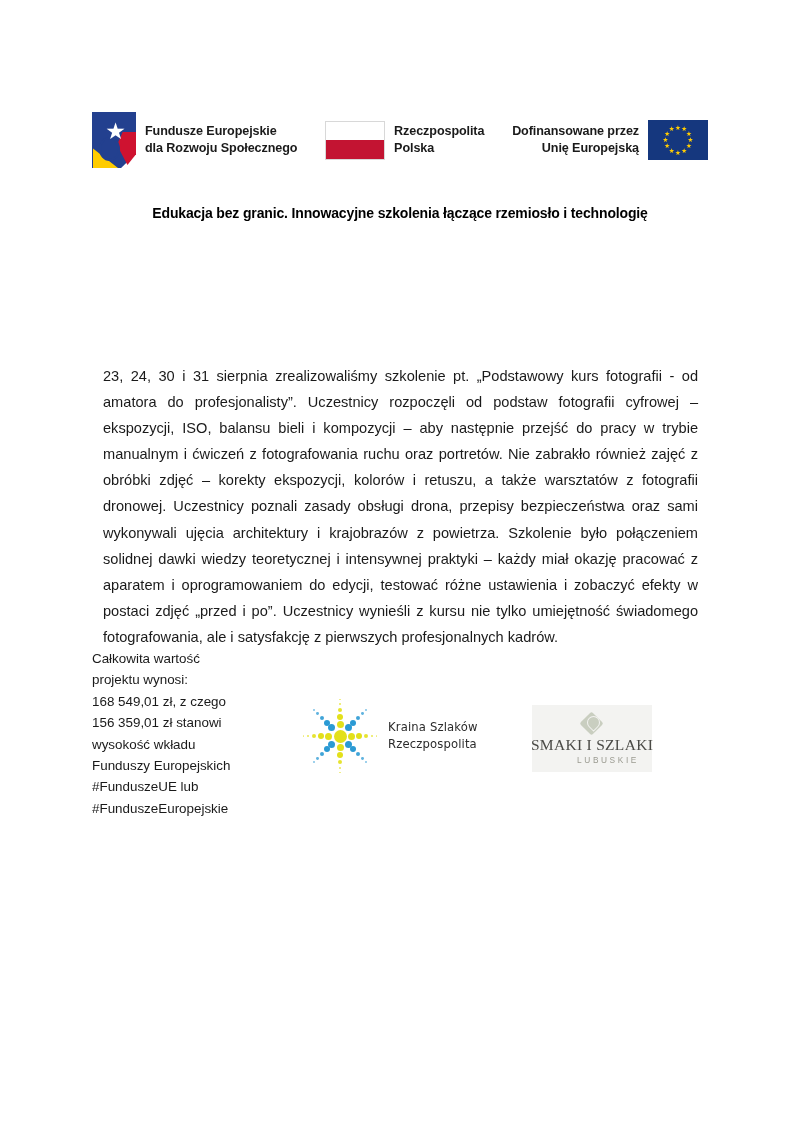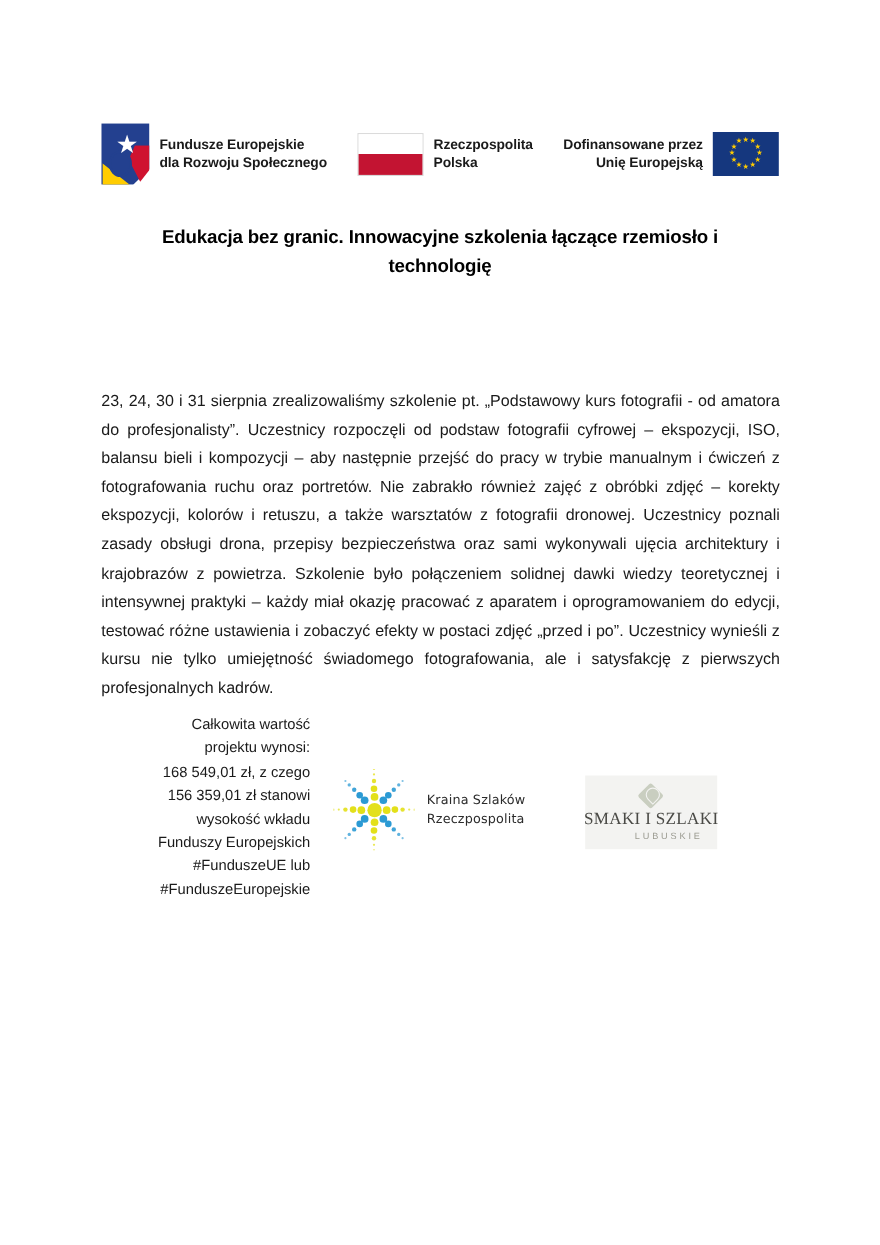--- a/index.html
+++ b/index.html
@@ -128,21 +128,21 @@
     text-align: center;
   }
 
   
   .title {
     position: absolute;
     left: 100px;
     top: 203px;
     width: 600px;
     text-align: center;
-    font-size: 17px;
+    font-size: 14px;
     font-weight: bold;
     line-height: 1.52;
     color: #000000;
     letter-spacing: -0.15px;
   }
   .subtitle {
     position: absolute;
     left: 100px;
     top: 284px;
     width: 600px;
@@ -158,37 +158,37 @@
     position: absolute;
     left: 92px;
     top: 352px;
     width: 617px;
     font-size: 14.6px;
     line-height: 26.1px;
     text-align: justify;
     color: #1a1a1a;
     hyphens: none;
   }
-  .body-text p { margin: 0; }
+  .body-text p { margin: 11px; }
 
   
   .footer {
     position: absolute;
     left: 92px;
     top: 648px;
     width: 617px;
     height: 160px;
   }
 
   .funding-note {
     position: absolute;
     left: 0;
     top: 0;
     width: 190px;
-    text-align: right;
+    text-align: left;
     font-size: 13.4px;
     line-height: 21.4px;
     color: #1a1a1a;
     white-space: pre-line;
   }
 
   
   .kst-logo {
     position: absolute;
     left: 210px;

